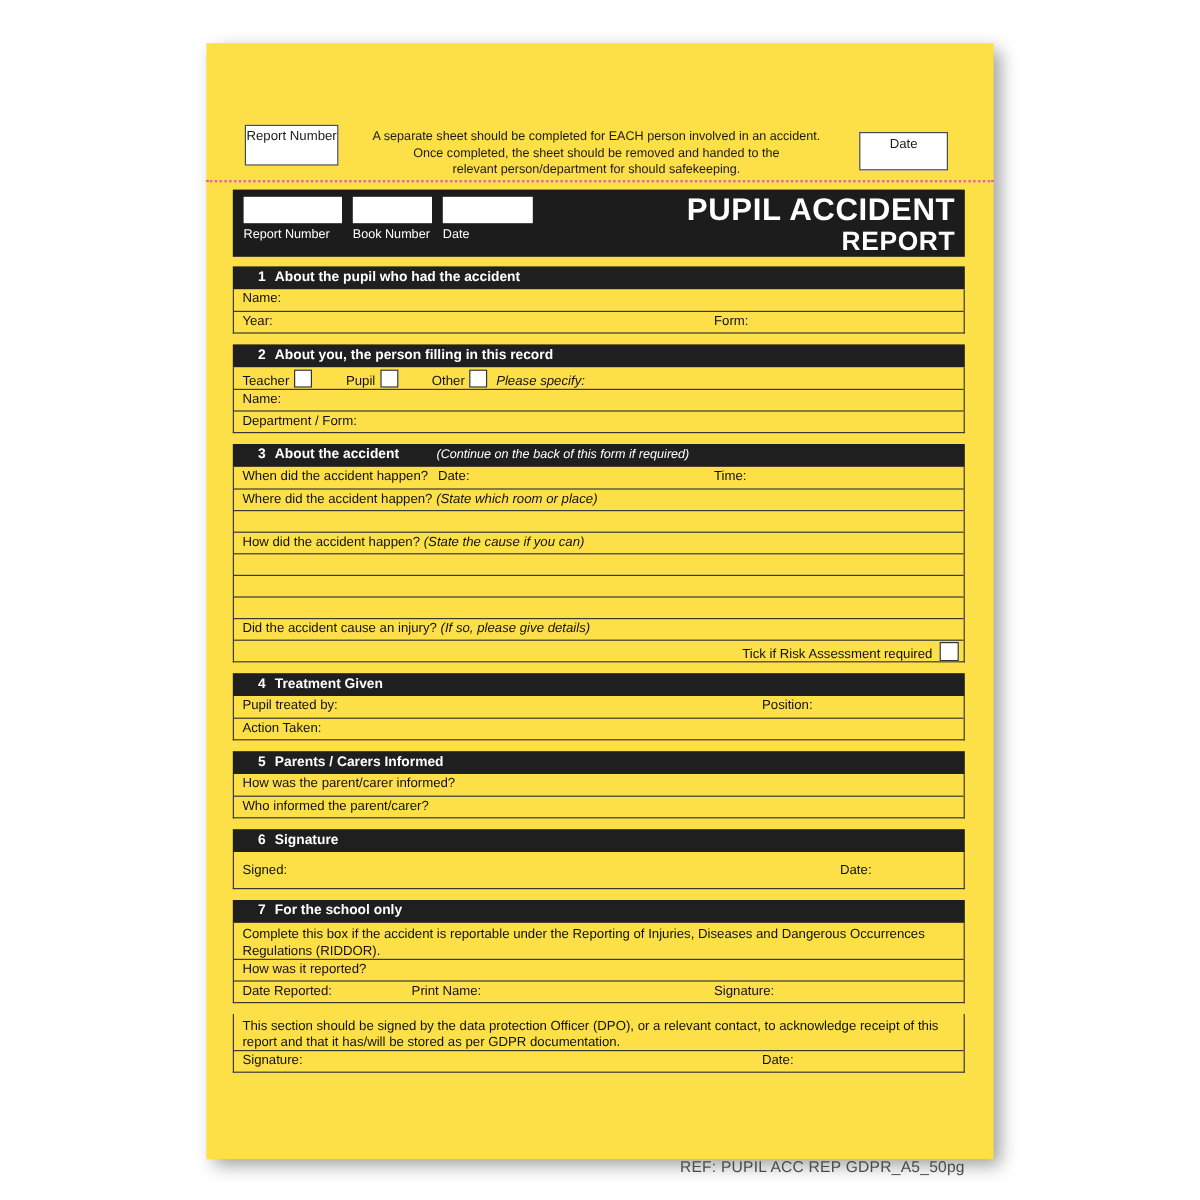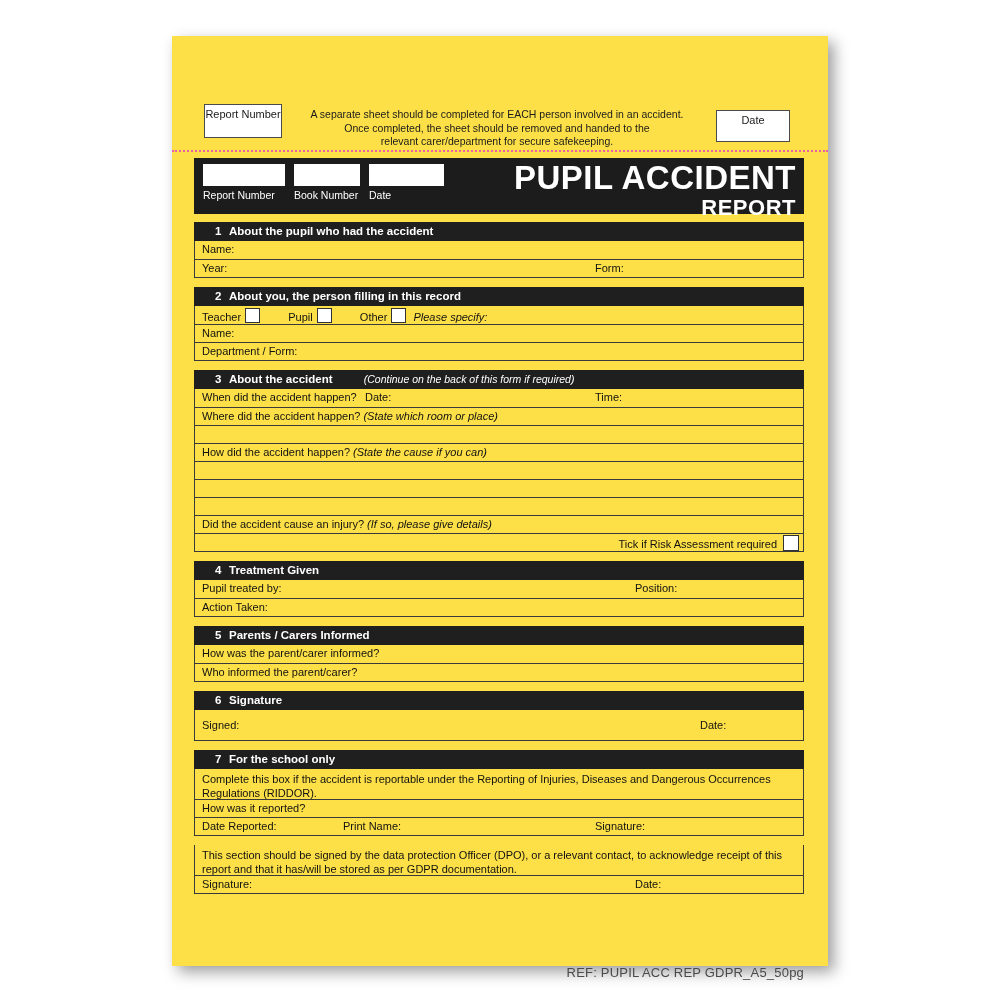--- a/index.html
+++ b/index.html
@@ -47,21 +47,21 @@
   .mh-field{display:flex;flex-direction:column;}
   .mh-box{background:#fff;height:22px;}
   .mh-b1{width:82px;}
   .mh-b2{width:66px;}
   .mh-b3{width:75px;}
   .mh-lab{color:#fff;font-size:10.5px;margin-top:3px;white-space:nowrap;}
   .mh-title{
     position:absolute;right:8px;top:3px;text-align:right;color:#fff;
     font-weight:bold;letter-spacing:.5px;line-height:1;
   }
-  .mh-t1{font-size:33px;}
+  .mh-t1{font-size:26px;}
   .mh-t2{font-size:22px;margin-top:3px;}
 
   
   .body{position:absolute;left:22px;top:186px;width:610px;}
   .sec{margin-bottom:9px;}
   .sec-hd{
     background:#1f1f1f;color:#fff;height:19px;line-height:19px;
     font-size:11.5px;font-weight:bold;padding-left:21px;box-sizing:border-box;
   }
   .sec-hd .num{display:inline-block;width:14px;}
@@ -98,21 +98,21 @@
 <div class="canvas">
   <div class="sheet">
 
     <div class="stub">
       <div class="stub-box stub-report">
         <span>Report Number</span>
       </div>
       <div class="stub-note">
         <div>A separate sheet should be completed for EACH person involved in an accident.</div>
         <div>Once completed, the sheet should  be removed and handed to the</div>
-        <div>relevant carer/department for secure safekeeping.</div>
+        <div>relevant person/department for should safekeeping.</div>
       </div>
       <div class="stub-box stub-date">
         <span>Date</span>
       </div>
     </div>
 
     <div class="perf"></div>
 
     <div class="masthead">
       <div class="mh-fields">

